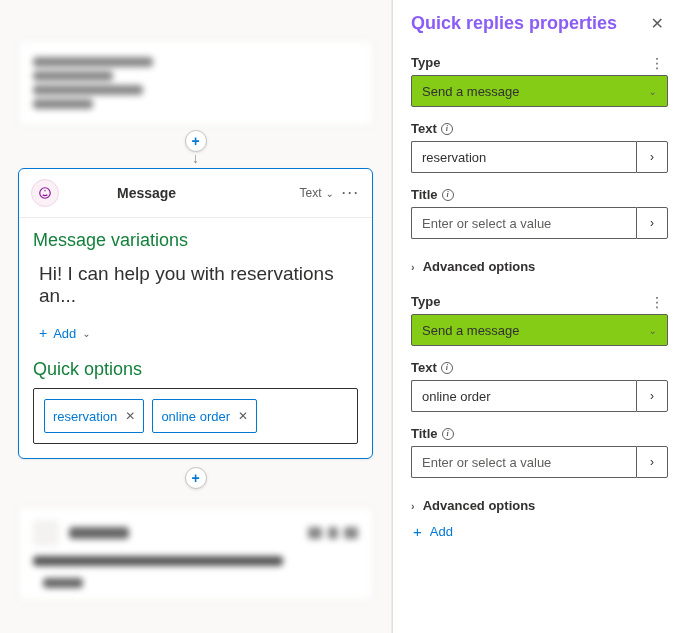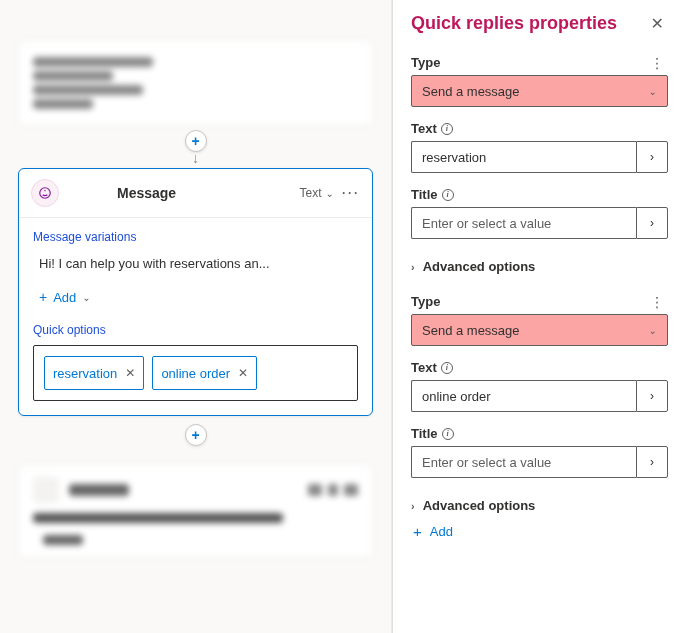--- a/index.html
+++ b/index.html
@@ -32,42 +32,42 @@
   
   
   .msg-card { background:#fff; border:1px solid #0078d4; border-radius:6px; margin:0 18px; box-shadow: 0 1px 3px rgba(0,0,0,0.07); }
   .msg-header { display:flex; align-items:center; padding:10px 12px; border-bottom:1px solid #edebe9; }
   .msg-icon { width:28px; height:28px; border-radius:50%; background:#faf0f6; border:1px solid #f0d6e8; display:flex; align-items:center; justify-content:center; color:#881798; margin-right:10px; }
   .msg-title { font-size:14px; font-weight:600; color:#323130;margin-left:48px; }
   .msg-hdr-right { margin-left:auto; display:flex; align-items:center; gap:8px; color:#605e5c; font-size:12px; }
   .dropd { display:flex; align-items:center; gap:4px; cursor:pointer; }
   .more-dots { letter-spacing:2px; cursor:pointer; font-weight:bold; }
   .msg-body { padding: 12px 14px 14px; }
-  .section-label { font-size:12px; color:#1d4ed8; margin-bottom:8px; }
-  .variation-text { font-size:13px; color:#323130; padding:4px 6px; margin-bottom:10px; }
+  .section-label { font-size:18px; color:#15803d; margin-bottom:8px; }
+  .variation-text { font-size:19px; color:#323130; padding:4px 6px; margin-bottom:10px; }
   .add-btn { display:flex; align-items:center; gap:6px; color:#0078d4; font-size:13px; padding:4px 6px; cursor:pointer; }
   .chev-d { font-size:10px; color:#605e5c; }
   
   .qr-box { border:1px solid #323130; border-radius:2px; padding:10px; margin-top:6px; min-height:56px; display:flex; gap:8px; flex-wrap:wrap; }
   .chip { border:1px solid #0078d4; color:#0078d4; border-radius:2px; padding:4px 8px; font-size:13px; display:flex; align-items:center; gap:8px; background:#fff; }
   .chip-x { color:#605e5c; font-size:12px; cursor:pointer; }
   
   
   .panel { flex:1; height:633px; border-left:1px solid #e1dfdd; padding: 10px 18px 0 18px; overflow:hidden; background:#fff; }
   .panel-header { display:flex; align-items:center; justify-content:space-between; margin-bottom:18px; }
-  .panel-title { font-size:18px; font-weight:600; color:#be185d; }
+  .panel-title { font-size:18px; font-weight:600; color:#8b5cf6; }
   .close-x { font-size:16px; color:#605e5c; cursor:pointer; padding:4px; }
   
   .group { margin-bottom:14px; }
   .grp-head { display:flex; justify-content:space-between; }
   .fld-label { font-size:13px; font-weight:600; color:#323130; display:flex; align-items:center; gap:4px; margin-bottom:5px; }
   .info-ic { width:12px; height:12px; border:1px solid #605e5c; border-radius:50%; display:inline-flex; align-items:center; justify-content:center; font-size:8px; color:#605e5c; font-style:italic; font-family:serif; }
   .vmenu { color:#605e5c; font-size:14px; cursor:pointer; padding:0 4px; }
   
-  .select-box { width:100%; height:32px; border:1px solid #605e5c; border-radius:2px; display:flex; align-items:center; padding:0 10px; font-size:13px; color:#323130; background:#fca5a5; cursor:pointer; }
+  .select-box { width:100%; height:32px; border:1px solid #605e5c; border-radius:2px; display:flex; align-items:center; padding:0 10px; font-size:13px; color:#323130; background:#84cc16; cursor:pointer; }
   .sel-arrow { margin-left:auto; font-size:10px; color:#605e5c; }
   
   .input-row { display:flex; }
   .input-box { flex:1; height:32px; border:1px solid #605e5c; border-right:none; border-radius:2px 0 0 2px; padding:0 10px; font-size:13px; color:#323130; }
   .input-box::placeholder { color:#605e5c; }
   .go-btn { width:32px; height:32px; border:1px solid #605e5c; border-radius:0 2px 2px 0; background:#fff; display:flex; align-items:center; justify-content:center; font-size:12px; color:#323130; cursor:pointer; }
   
   .adv-row { display:flex; align-items:center; gap:8px; font-size:13px; font-weight:600; color:#323130; padding:6px 0 2px; cursor:pointer; }
   .adv-chev { font-size:11px; color:#605e5c; }
   

